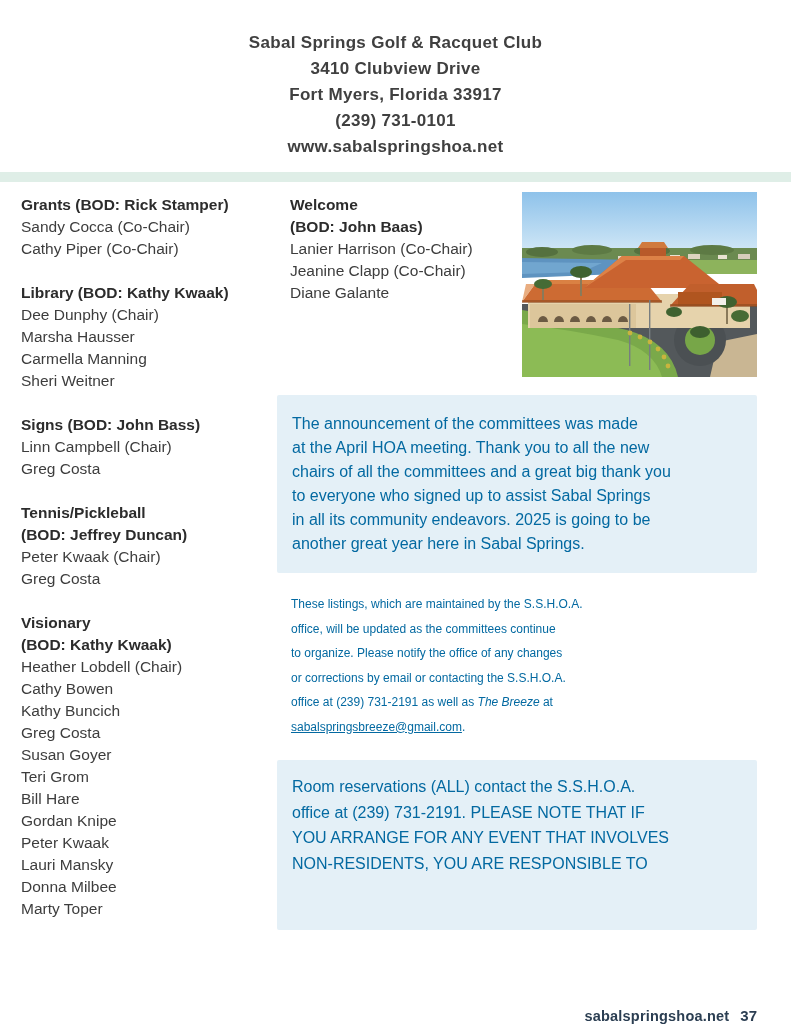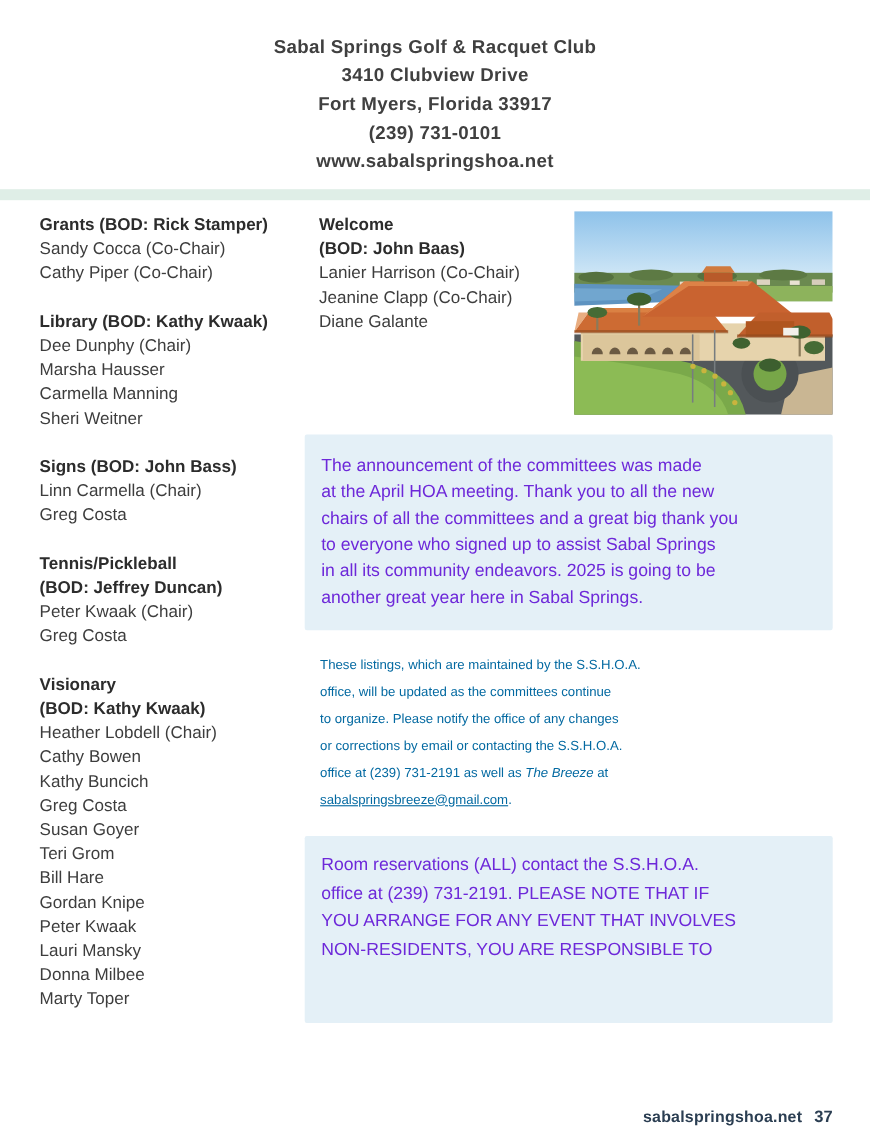--- a/index.html
+++ b/index.html
@@ -10,27 +10,27 @@
   }
   .header {
     position: absolute; top: 30px; left: 0; width: 100%;
     text-align: center; color: #404040; font-weight: bold;
     font-size: 17px; line-height: 26px; letter-spacing: 0.3px;
   }
   .divider { position: absolute; top: 172px; left: 0; width: 791px; height: 10px; background: #dfeee7; }
   .roster { font-size: 15.5px; line-height: 22px; color: #3d3d3d; }
   .roster .section { margin-bottom: 22px; }
   .roster .sec-title { font-weight: bold; color: #2c2c2c; }
-  .left-col { position: absolute; left: 36px; top: 194px; width: 252px; }
+  .left-col { position: absolute; left: 21px; top: 194px; width: 252px; }
   .welcome { position: absolute; left: 290px; top: 194px; width: 232px; }
   .photo-frame { position: absolute; left: 522px; top: 192px; width: 235px; height: 185px; }
   .photo-frame svg { display: block; width: 235px; height: 185px; }
   .info-box {
     position: absolute; left: 277px; width: 480px; background: #e4f0f7;
-    color: #6d28d9; font-size: 16px; border-radius: 2px;
+    color: #0369a1; font-size: 16px; border-radius: 2px;
   }
   .box-announcement { top: 395px; height: 178px; padding: 17px 14px 0 15px; line-height: 24px; }
   .para-listings {
     position: absolute; left: 291px; top: 592px; width: 470px;
     color: #0369a1; font-size: 12px; line-height: 24.5px;
   }
   .box-reservations { top: 760px; height: 170px; padding: 14px 14px 0 15px; line-height: 25.5px; }
   .italic { font-style: italic; }
   .email-link { text-decoration: underline; color: inherit; cursor: pointer; }
   .footer {
@@ -64,21 +64,21 @@
       </div>
       <div class="section">
         <div class="sec-title">Library (BOD: Kathy Kwaak)</div>
         <div class="sec-member">Dee Dunphy (Chair)</div>
         <div class="sec-member">Marsha Hausser</div>
         <div class="sec-member">Carmella Manning</div>
         <div class="sec-member">Sheri Weitner</div>
       </div>
       <div class="section">
         <div class="sec-title">Signs (BOD: John Bass)</div>
-        <div class="sec-member">Linn Carmella (Chair)</div>
+        <div class="sec-member">Linn Campbell (Chair)</div>
         <div class="sec-member">Greg Costa</div>
       </div>
       <div class="section">
         <div class="sec-title">Tennis/Pickleball</div>
         <div class="sec-title">(BOD: Jeffrey Duncan)</div>
         <div class="sec-member">Peter Kwaak (Chair)</div>
         <div class="sec-member">Greg Costa</div>
       </div>
       <div class="section">
         <div class="sec-title">Visionary</div>

